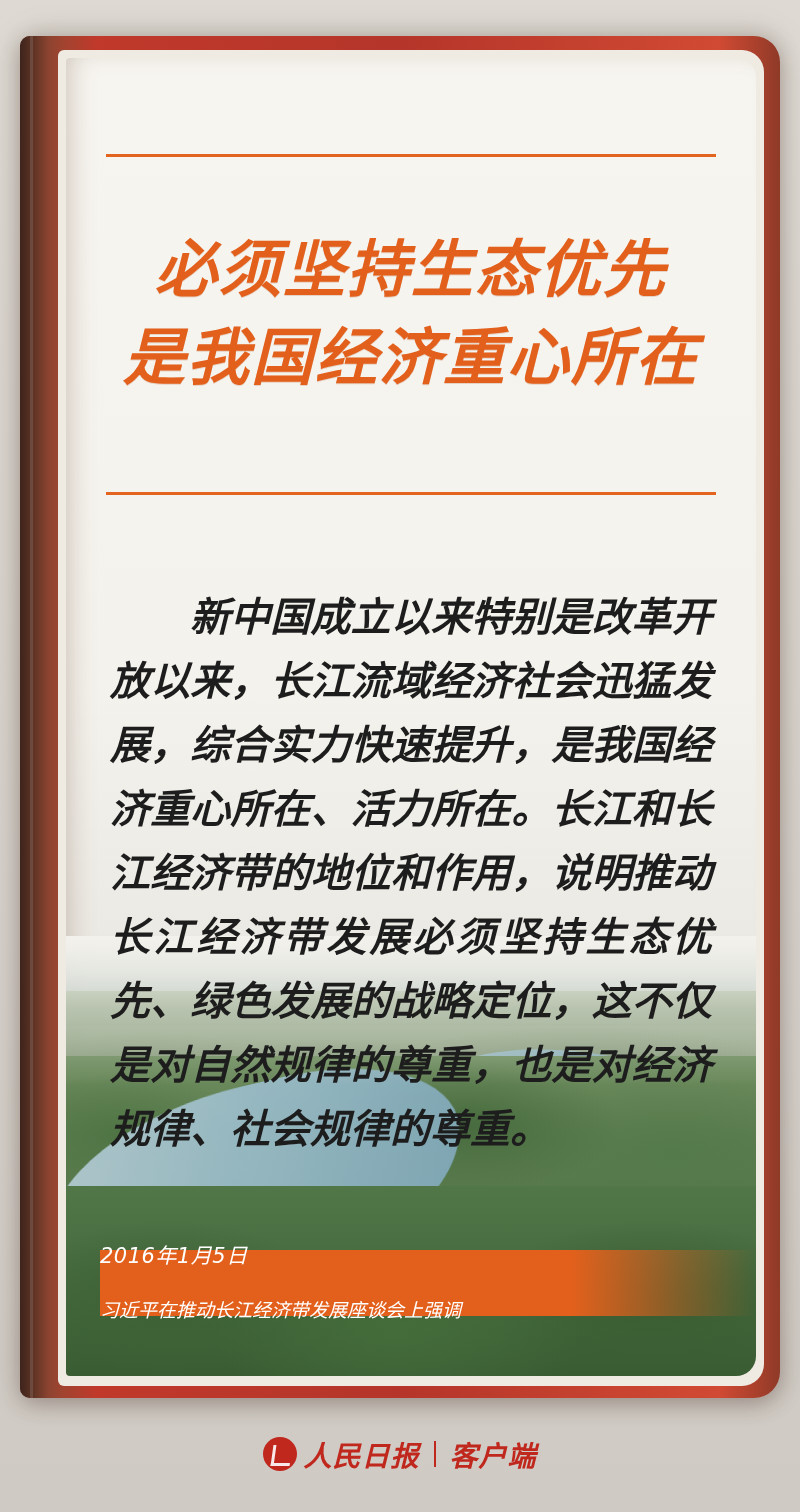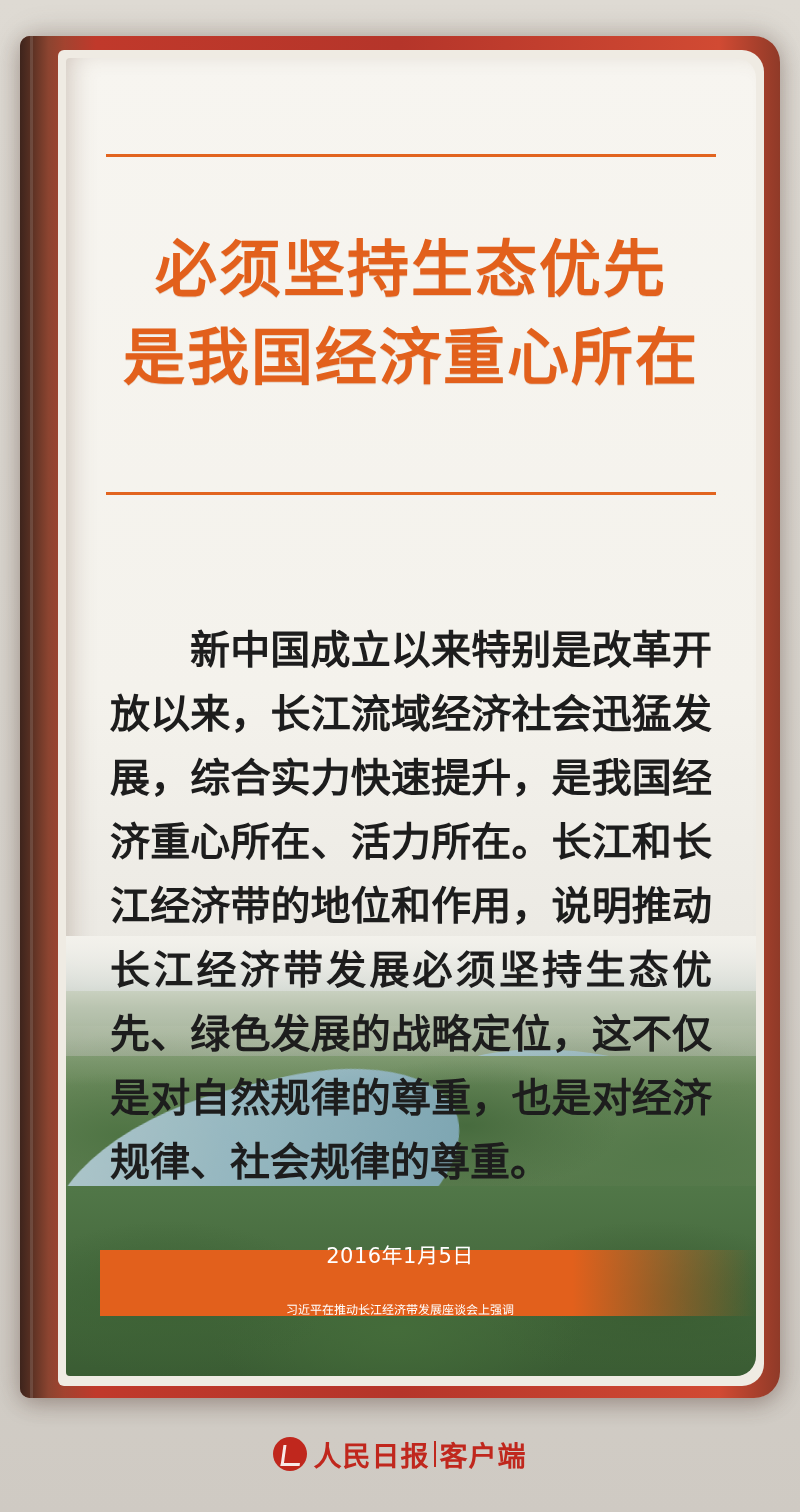--- a/index.html
+++ b/index.html
@@ -8,20 +8,21 @@
     background: #d8d4cd;
     font-family: "Liberation Sans", sans-serif;
   }
   #poster {
     position: relative;
     width: 800px;
     height: 1512px;
     margin: 0 auto;
     background: linear-gradient(180deg, #dedad3 0%, #d6d2cb 60%, #cfcac3 100%);
     overflow: hidden;
+    font-style: italic;
   }
 
   
   .book-shadow {
     position: absolute;
     left: 18px;
     top: 30px;
     width: 764px;
     height: 1370px;
     background: rgba(90,70,60,0.18);
@@ -178,70 +179,71 @@
     letter-spacing: 2px;
     text-shadow: 0 1px 0 rgba(160,60,10,0.18);
   }
   .headline .l2 { display: block; }
 
   
   .body-text {
     position: absolute;
     left: 44px;
     right: 44px;
-    top: 560px;
+    top: 527px;
     color: #1d1d1d;
     font-family: "DejaVu Serif", "Liberation Serif", serif;
     font-weight: bold;
     font-size: 40px;
     line-height: 64px;
     text-align: justify;
     text-justify: inter-ideograph;
     text-indent: 80px;
   }
 
   
   .attrib {
     position: absolute;
     left: 34px;
     right: 0;
     bottom: 60px;
     height: 66px;
     background: linear-gradient(90deg, #e2601c 0%, #e2601c 72%, rgba(226,96,28,0) 100%);
     display: flex;
     flex-direction: column;
-    align-items: center;
+    align-items: flex-start;
     justify-content: center;
     padding-right: 56px;
     box-sizing: border-box;
     color: #ffffff;
   }
   .attrib .date {
     font-family: "DejaVu Sans", "Liberation Sans", sans-serif;
     font-size: 21px;
     line-height: 26px;
     letter-spacing: .5px;
   }
   .attrib .source {
     font-family: "DejaVu Sans", "Liberation Sans", sans-serif;
-    font-size: 12px;
+    font-size: 19px;
     line-height: 26px;
     margin-top: 28px;
   }
 
   
   .footer {
     position: absolute;
     left: 0;
     right: 0;
     bottom: 28px;
     height: 60px;
     display: flex;
     align-items: center;
     justify-content: center;
+    gap: 10px;
   }
   .brand-mark {
     display: inline-flex;
     align-items: center;
     gap: 6px;
   }
   .brand-seal {
     width: 34px;
     height: 34px;
     border-radius: 50%;

